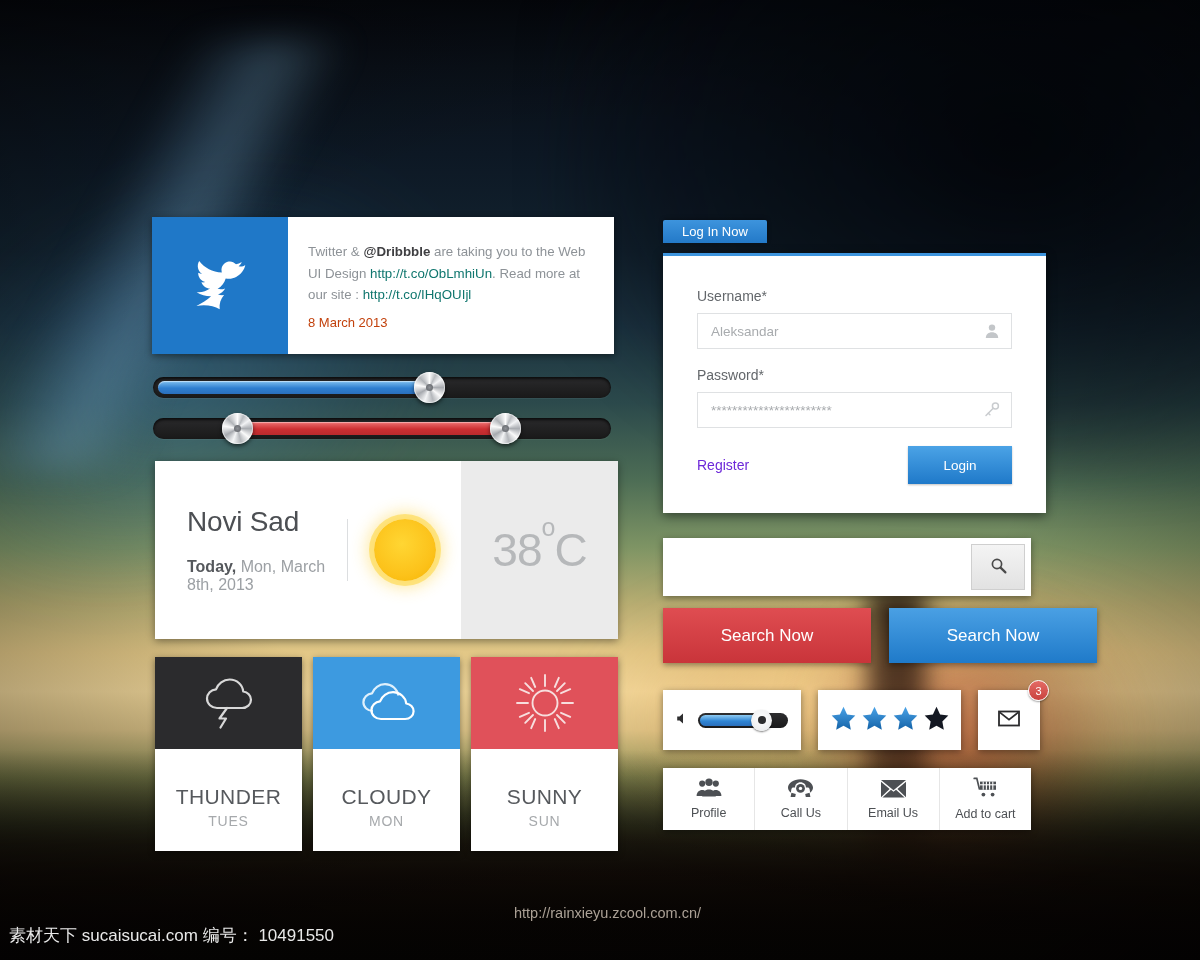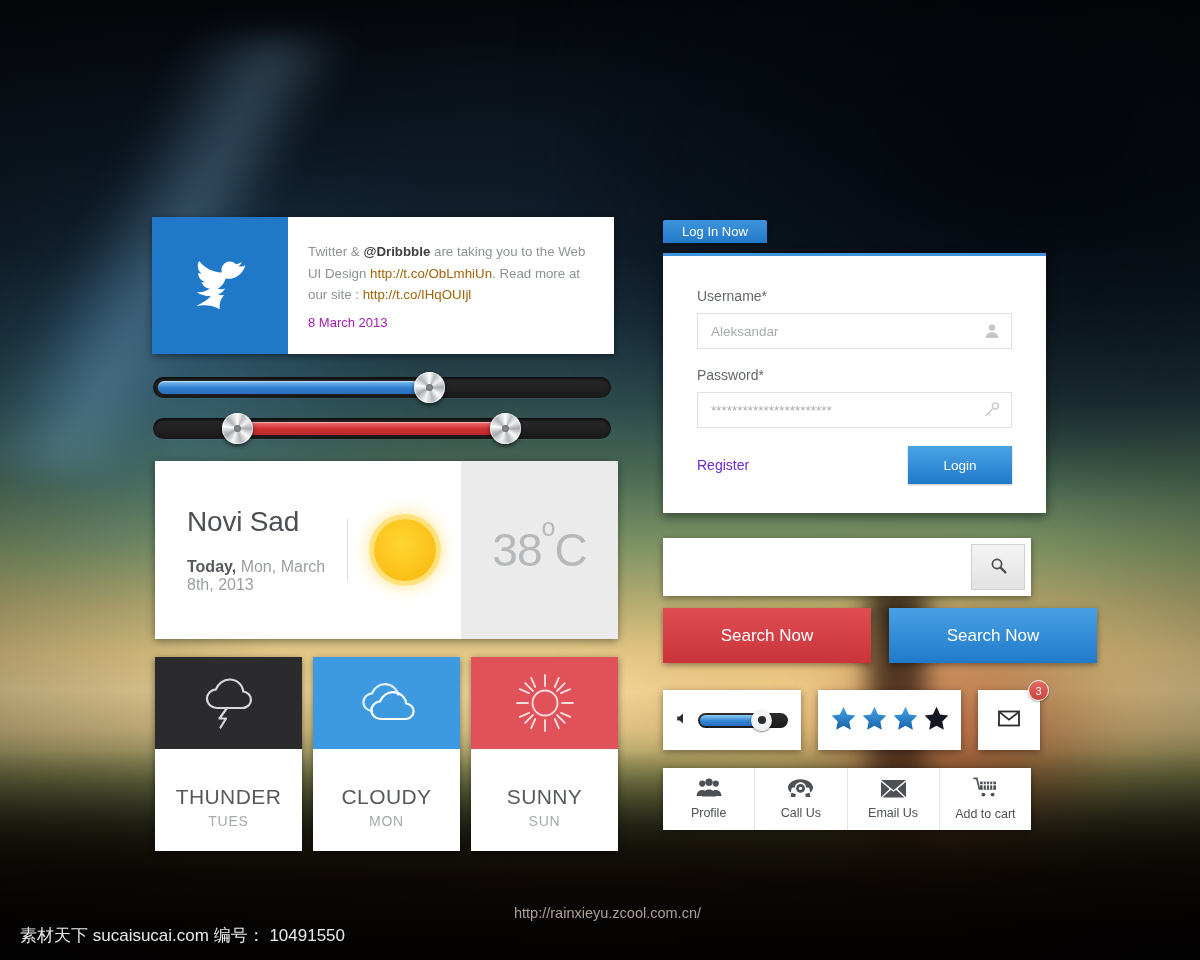--- a/index.html
+++ b/index.html
@@ -95,23 +95,23 @@
     box-shadow: 0 2px 7px rgba(0,0,0,0.45);
   }
   .tw-logo {
     width: 136px; flex: 0 0 136px; background: #1f78c8;
     display: flex; align-items: center; justify-content: center;
   }
   .tw-body { flex: 1; padding: 24px 22px 0 20px; }
   .tw-text {
     font-size: 13.3px; line-height: 1.62; color: #8d9297; font-weight: 400;
   }
-  .tw-text .lnk { color: #a16207; }
+  .tw-text .lnk { color: #0f766e; }
   .tw-text .mention { color: #3f3f42; font-weight: bold; }
-  .tw-date { margin-top: 9px; font-size: 13px; color: #a21caf; }
+  .tw-date { margin-top: 9px; font-size: 13px; color: #c2410c; }
 
   
   .slider-row { position: absolute; }
   .sl-track {
     width: 458px; height: 21px; border-radius: 11px;
     background: linear-gradient(to bottom, #2a2a2c, #191919);
     box-shadow: inset 0 2px 3px rgba(0,0,0,0.75), 0 1px 1px rgba(255,255,255,0.06);
     position: relative;
   }
   .sl-fill {
@@ -286,21 +286,21 @@
   }
   .act-item:last-child { border-right: 0; }
   .act-lbl { font-size: 12.5px; color: #4d5054; }
 
   
   .wm-url {
     position: absolute; left: 514px; top: 905px;
     font-size: 14.5px; color: #b9aea2; opacity: 0.92;
   }
   .wm-foot {
-    position: absolute; left: 20px; top: 924px;
+    position: absolute; left: 9px; top: 924px;
     font-size: 17px; color: #e9e9e9;
   }
 </style>
 </head>
 <body>
 
 <div id="bg">
   <div class="bg-base"></div>
   <div class="bg-left-glow"></div>
   <div class="bg-streak"></div>

